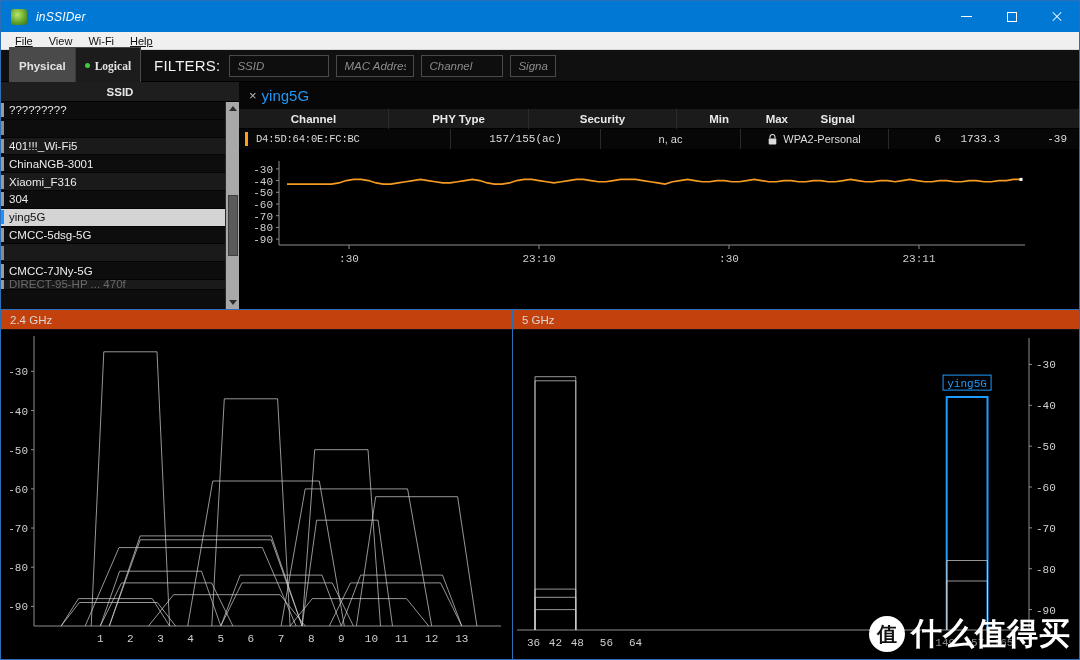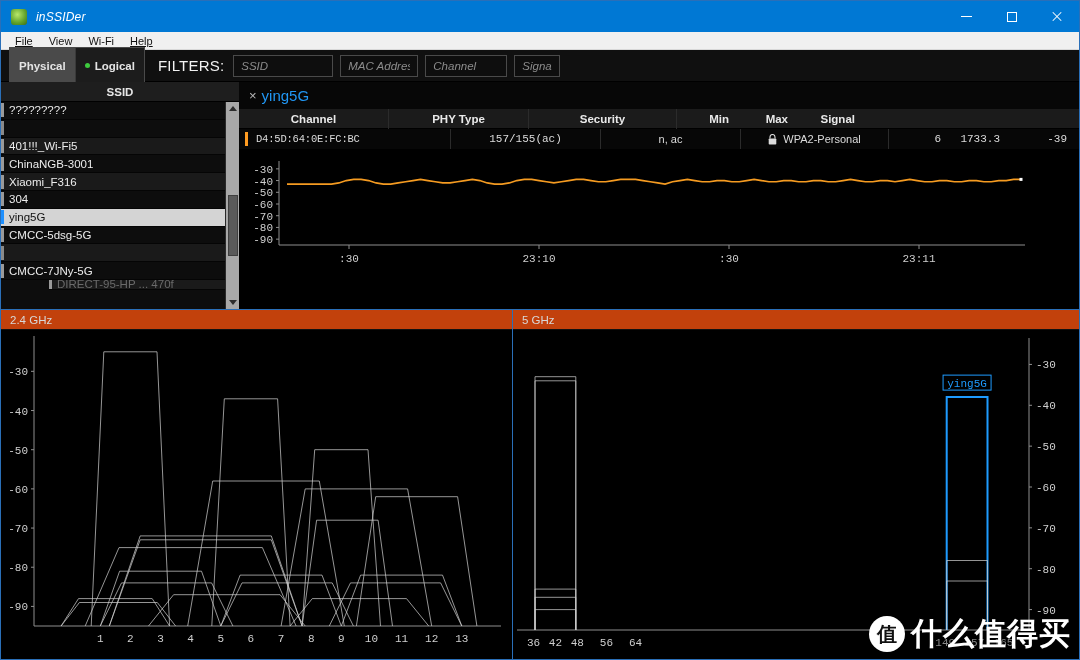--- a/index.html
+++ b/index.html
@@ -52,21 +52,21 @@
     height:32px; background:#101010; display:flex; align-items:center; padding:0 8px;
     border-bottom:1px solid #000;
   }
   .toggle-group {
     display:flex; height:38px; border:1px solid #4a4a4a; background:#1c1c1c;
   }
   .toggle {
     display:flex; align-items:center; padding:0 9px; font-size:11.5px; color:#e4e4e4;
     border-right:1px solid #3a3a3a; font-weight:600;
   }
-  .toggle:last-child { border-right:0; }
+  .toggle:last-child { border-right:0;font-family:Liberation Serif, serif; }
   .toggle.active { background:#4a4a4a; }
   .toggle .dot {
     width:5px; height:5px; border-radius:50%; background:#3ecb3e; margin-right:5px;
     display:inline-block;
   }
   .filters-label {
     margin-left:13px; margin-right:9px; font-size:15px; color:#f2f2f2; letter-spacing:.2px;
   }
   .finput {
     height:22px; background:#0e0e0e; border:1px solid #4a4a4a; color:#9a9a9a;
@@ -92,21 +92,21 @@
   .ssid-list { flex:1; }
   .ssid-row {
     height:17.8px; display:flex; align-items:center; font-size:11.5px; color:#ececec;
     border-bottom:1px solid #050505; padding-left:0;
   }
   .ssid-row .bar { width:3px; height:14px; background:#9a9a9a; margin-right:5px; flex:0 0 auto; }
   .ssid-row.alt { background:#1a1a1a; }
   .ssid-row.blank .bar { background:#8a8a8a; }
   .ssid-row.selected { background:#d4d4d4; color:#101010; }
   .ssid-row.selected .bar { background:#1e90ff; }
-  .ssid-row.clipped { height:10px; overflow:hidden; color:#6a6a6a;margin-left:48px; }
+  .ssid-row.clipped { height:10px; overflow:hidden; color:#6a6a6a; }
   .link-icon { margin-left:7px; display:inline-flex; align-items:center; }
 
   
   .vscroll { width:14px; background:#9d9d9d; display:flex; flex-direction:column; border-left:1px solid #2a2a2a; }
   .vs-arrow { height:13px; display:flex; align-items:center; justify-content:center; background:#a8a8a8; }
   .vs-track { flex:1; position:relative; background:#a8a8a8; }
   .vs-thumb { position:absolute; left:2px; width:10px; top:44%; height:34%; background:#5a5a5a; border:1px solid #3f3f3f; }
   .tri { width:0;height:0;border-left:4px solid transparent;border-right:4px solid transparent; }
   .tri.up { border-bottom:5px solid #2d2d2d; }
   .tri.down { border-top:5px solid #2d2d2d; }

